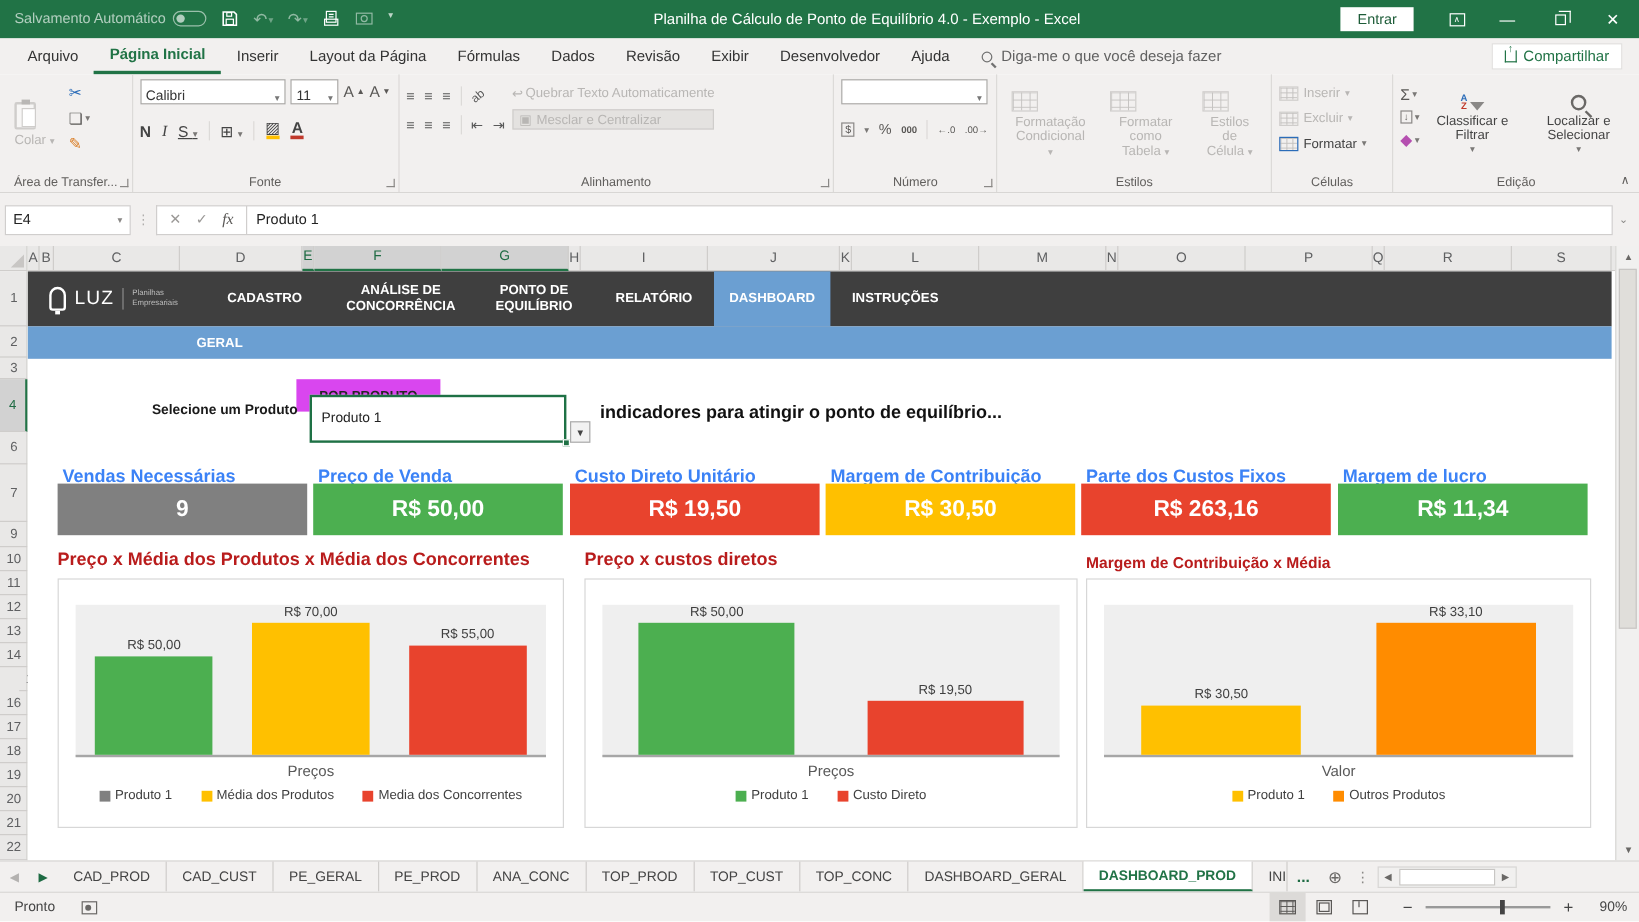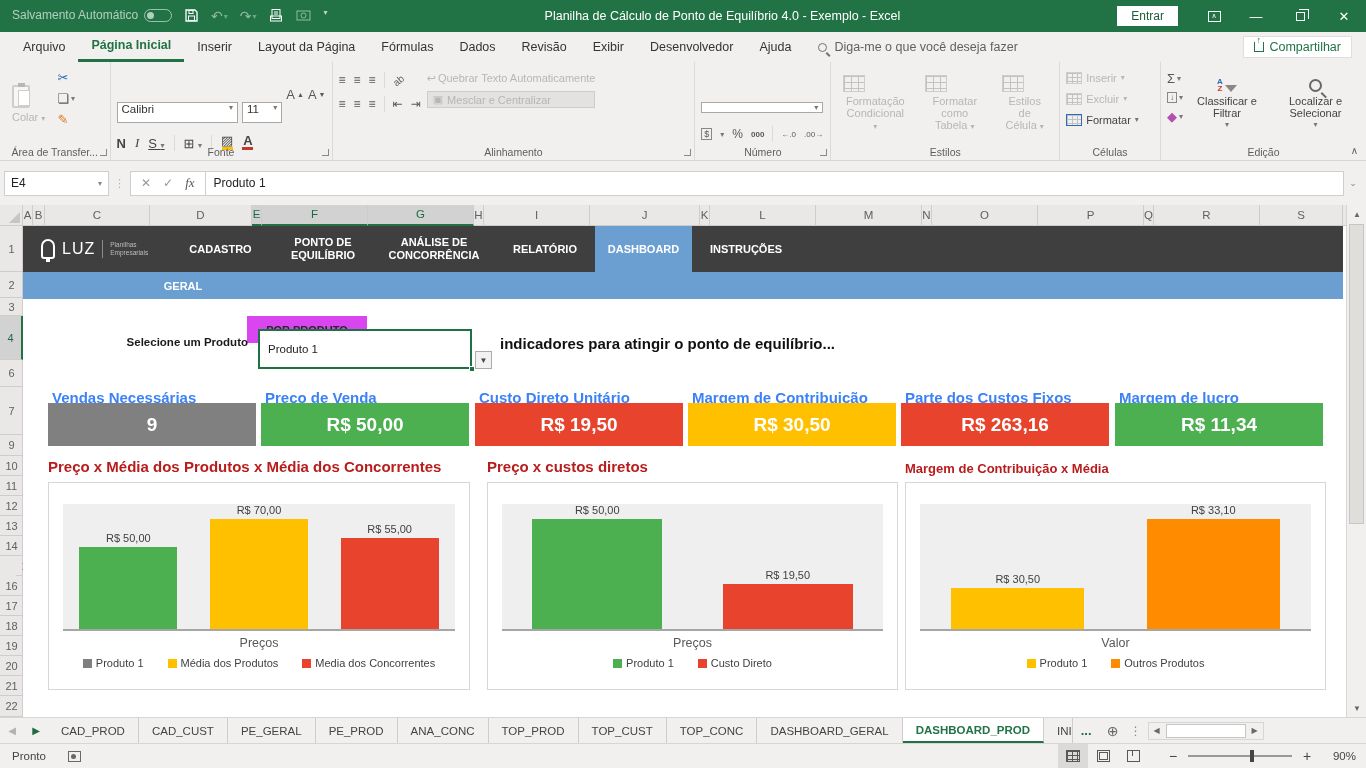--- a/index.html
+++ b/index.html
@@ -43,21 +43,21 @@
   .gfoot { position:absolute; bottom:2px; left:0; right:0; text-align:center; font-size:10.5px; color:#605e5c; white-space:nowrap; overflow:hidden; }
   .launch { position:absolute; right:3px; bottom:4px; width:7px; height:7px; border-right:1.5px solid #8a8886; border-bottom:1.5px solid #8a8886; }
   .bigbtn { display:flex; flex-direction:column; align-items:flex-start; justify-content:center; gap:3px; padding:2px 6px; font-size:11px; color:#444; text-align:center; }
   .dis, .dis * { color:#b8b6b4 !important; border-color:#cfcdcb !important; }
   .smallstack { display:flex; flex-direction:column; justify-content:flex-start; gap:5px; padding-top:3px; }
   .sbtn { font-size:13px; color:#5a5856; display:flex; align-items:center; gap:2px; height:16px; }
   .caret9 { font-size:8px; color:#7a7876; }
   .clip-ic { width:18px; height:23px; border:2px solid #b9b7b5; border-radius:2px; position:relative; background:#f7f6f5; }
   .clip-ic::before { content:''; position:absolute; left:4px; top:-4px; width:7px; height:4px; background:#b9b7b5; }
   .clip-ic::after { content:''; position:absolute; left:4px; top:3px; width:10px; height:14px; background:#fff; border:1px solid #cfcdcb; }
-  .combo { background:#fff; border:1px solid #aaa8a6; height:21px; display:flex; align-items:flex-start; font-size:11.5px; color:#333; padding:0 4px; position:relative;margin-top:36px; }
+  .combo { background:#fff; border:1px solid #aaa8a6; height:21px; display:flex; align-items:flex-end; font-size:11.5px; color:#333; padding:0 4px; position:relative; }
   .combo .cv { flex:1; }
   .combo .dd { font-size:8px; color:#777; padding-left:4px; }
   .fontrow { display:flex; gap:4px; align-items:center; }
   .fbtnrow { display:flex; gap:9px; align-items:center; height:20px; margin-top:6px; font-size:13px; color:#444; }
   .bN { font-weight:bold; } .bI { font-style:italic; font-family:"Liberation Serif",serif; } .bS { text-decoration:underline; }
   .vsep { width:1px; height:16px; background:#dcdad8; }
   .colorbar { display:inline-flex; flex-direction:column; align-items:center; line-height:10px; }
   .colorbar .bar { width:11px; height:3px; margin-top:1px; }
   .alset { display:flex; flex-direction:column; gap:8px; padding-top:6px; }
   .alrow { display:flex; gap:8px; align-items:center; font-size:12px; color:#595959; }
@@ -481,22 +481,22 @@
       <div class="logo">
         <span class="bulb"></span>
         <span class="luz">LUZ</span>
         <span class="div"></span>
         <span class="sub">
           <span>Planilhas</span><br><span>Empresariais</span>
         </span>
       </div>
       <div id="navitems" style="display:flex; align-items:stretch">
           <div class="navitem" style="width: 105px;">CADASTRO</div>
+          <div class="navitem" style="width: 122px;">ANÁLISE DE CONCORRÊNCIA</div>
           <div class="navitem" style="width: 100px;">PONTO DE EQUILÍBRIO</div>
-          <div class="navitem" style="width: 122px;">ANÁLISE DE CONCORRÊNCIA</div>
           <div class="navitem" style="width: 100px;">RELATÓRIO</div>
           <div class="navitem active" style="width: 97px;">DASHBOARD</div>
           <div class="navitem" style="width: 108px;">INSTRUÇÕES</div>
         </div>
     </div>
     <div class="bluebar">
         <div class="subtab" style="left: 110px; width: 100px;">GERAL</div>
         <div class="subtab active" style="left: 224px; width: 120px;">POR PRODUTO</div>
       </div>
 

